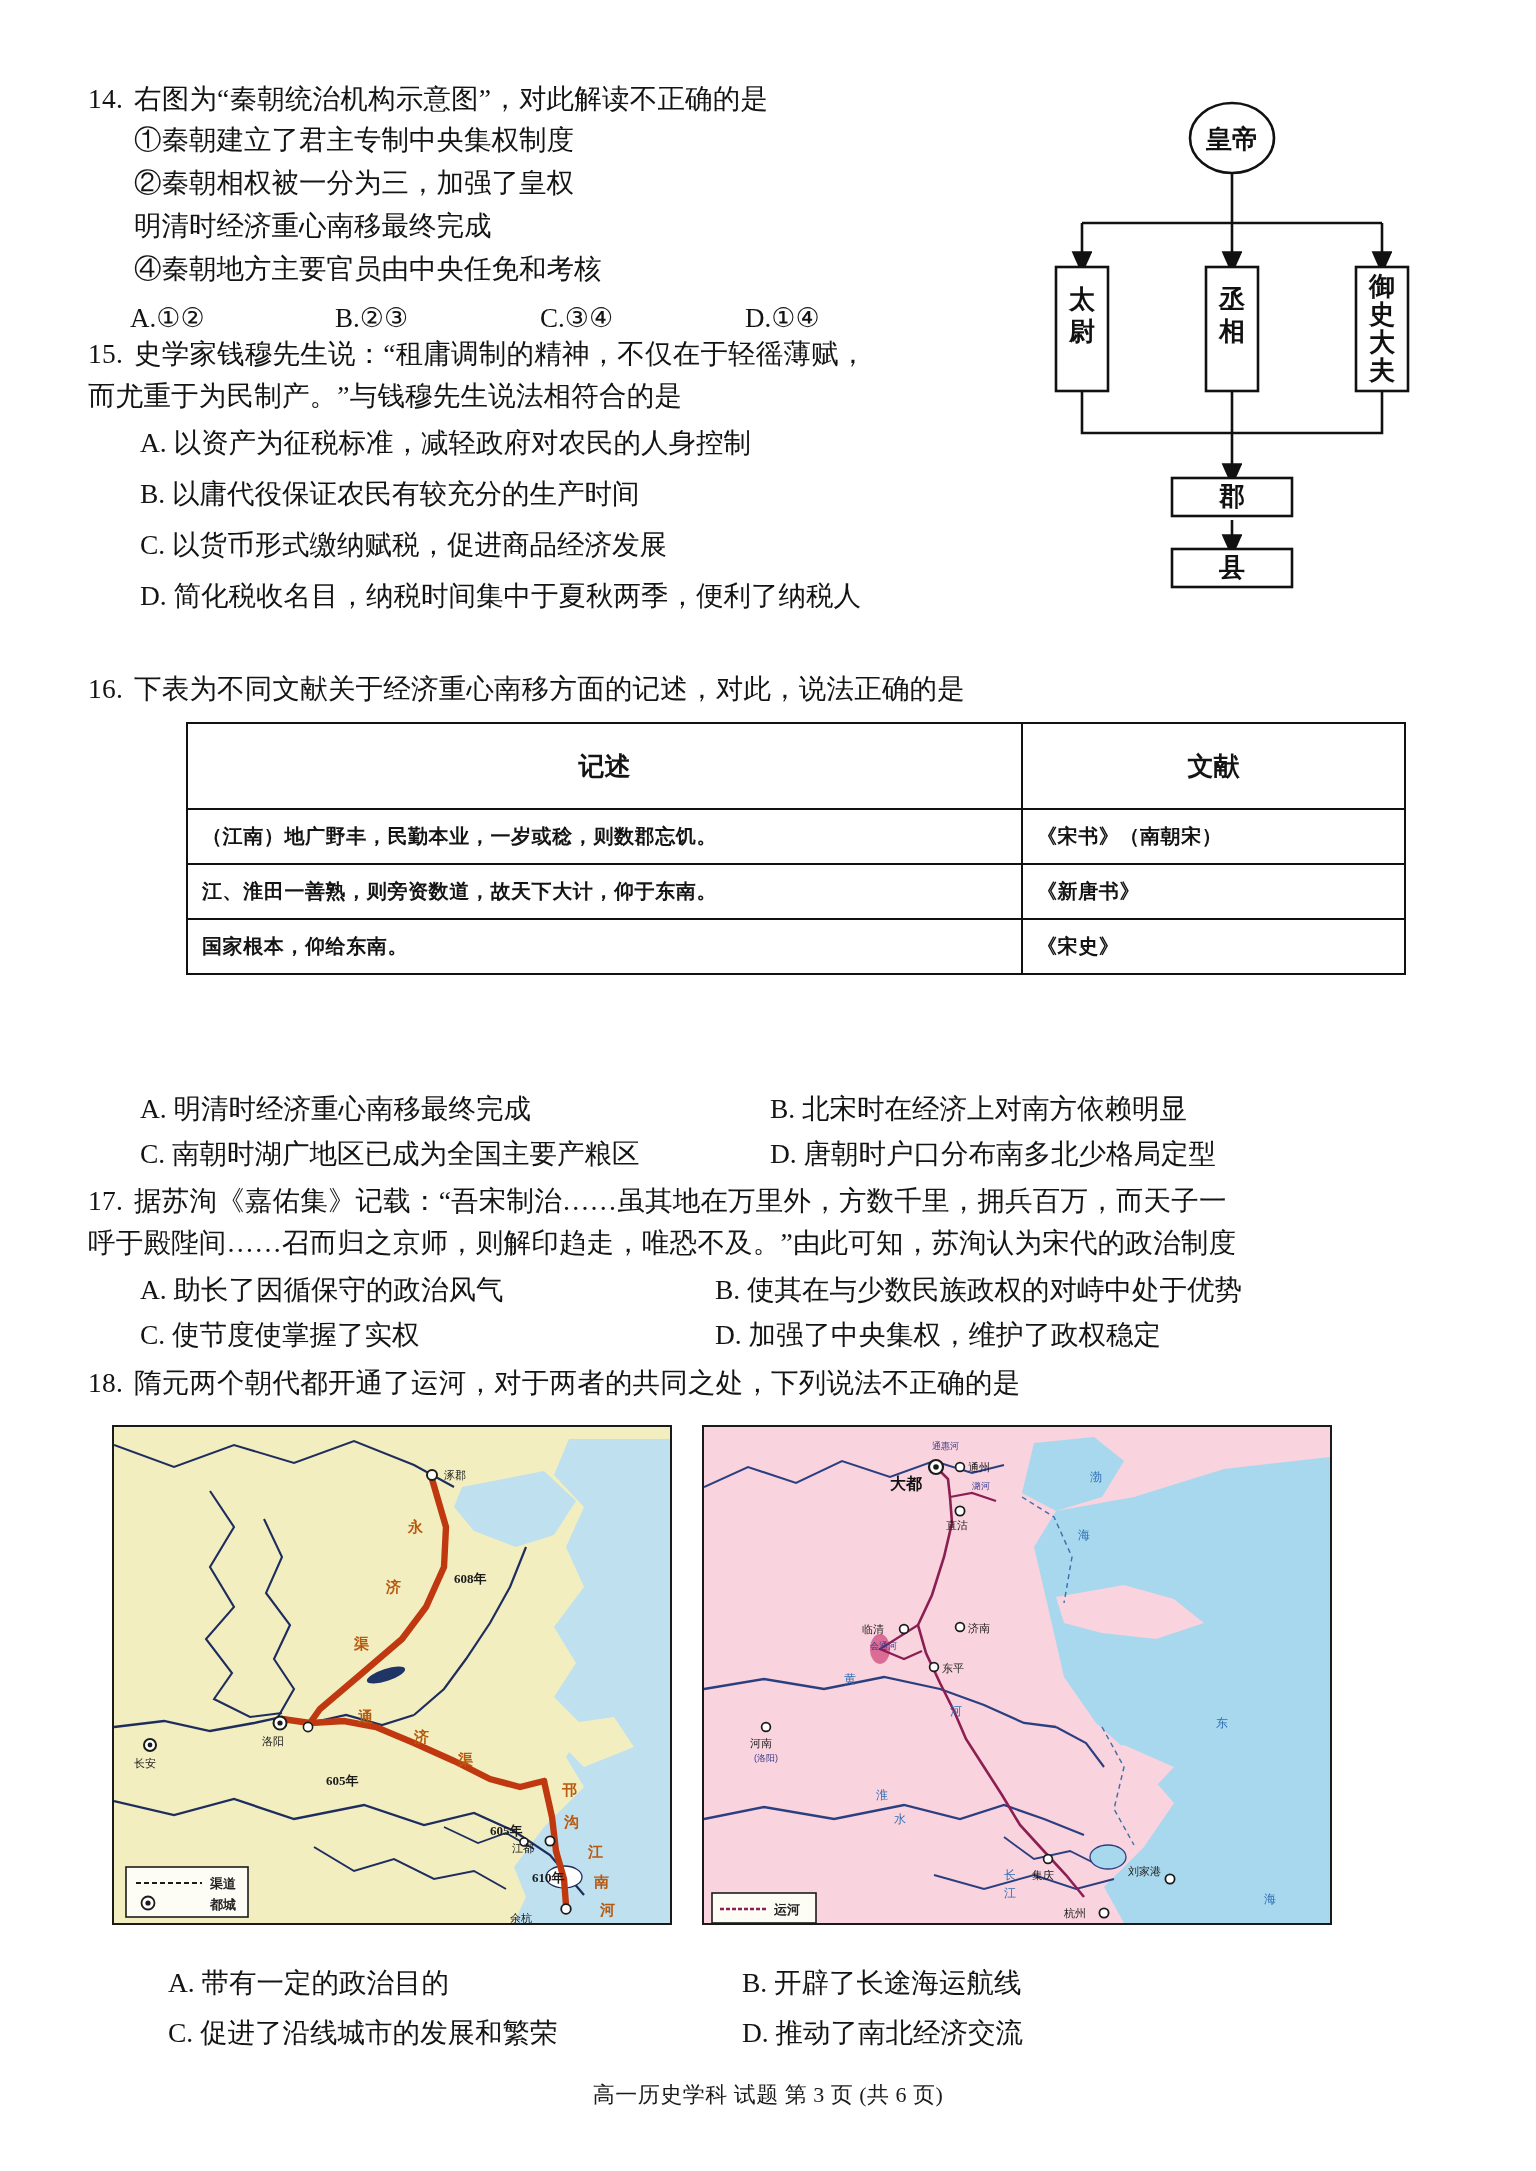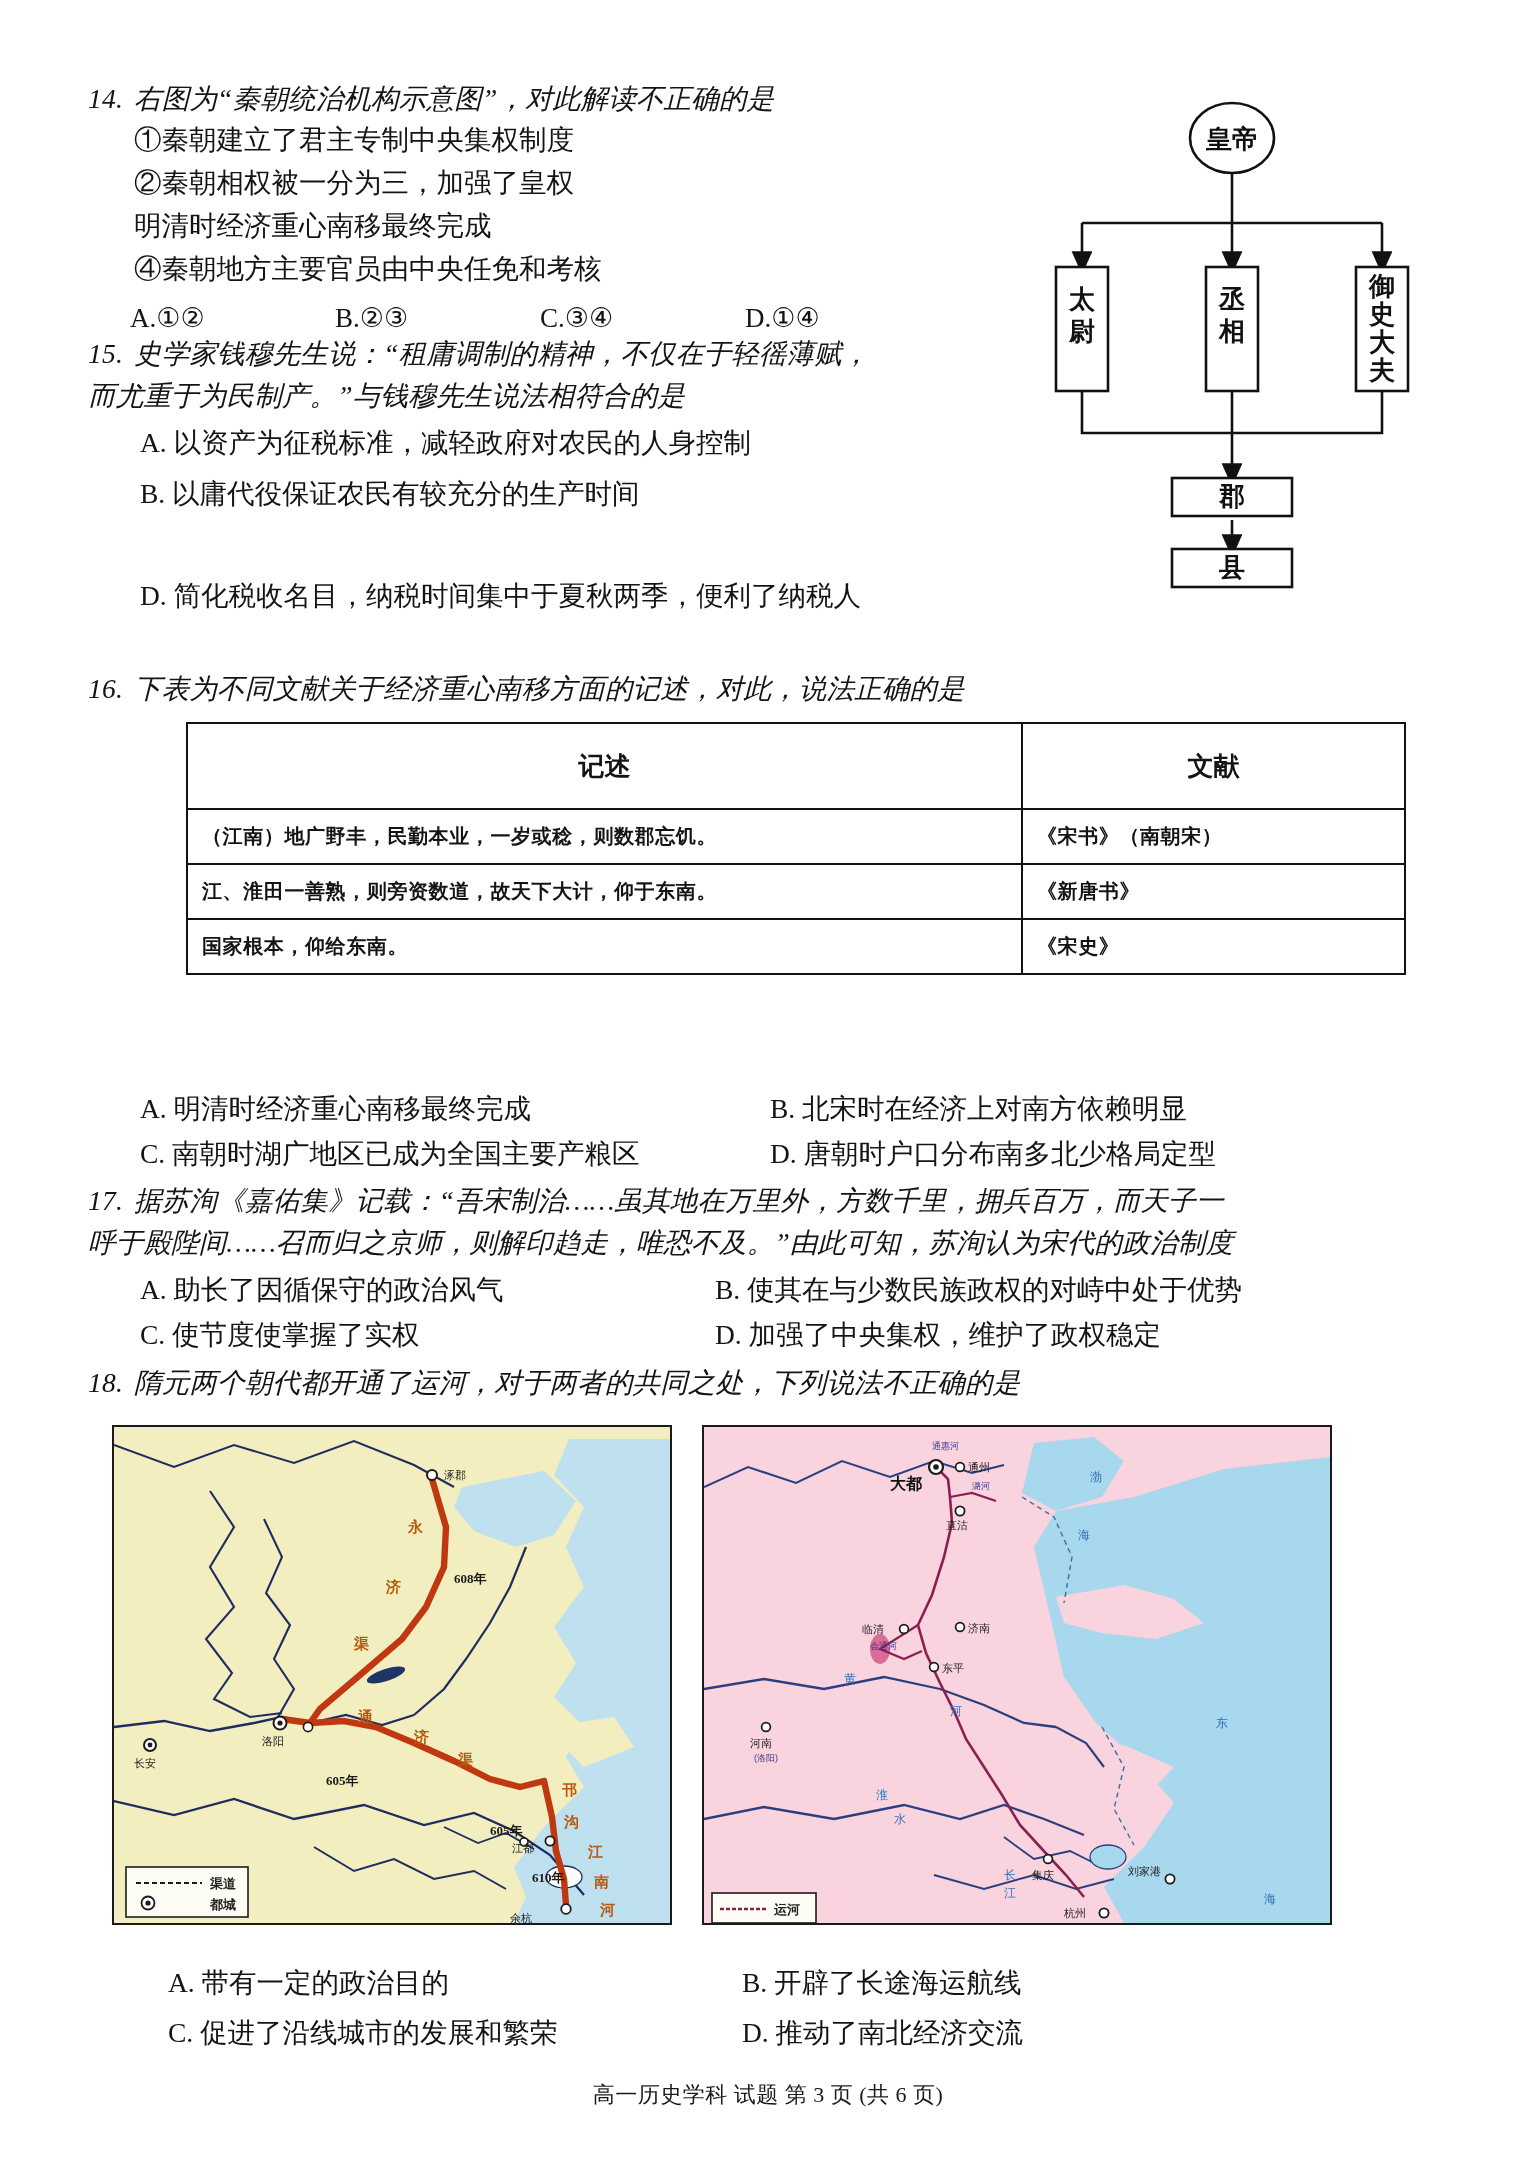--- a/index.html
+++ b/index.html
@@ -22,21 +22,20 @@
     padding: 0;
     box-sizing: border-box;
   }
 
   
   .q {
     position: absolute;
     font-size: 27.5px;
     line-height: 42px;
     letter-spacing: 0.2px;
-    font-style: italic;
   }
   .qnum {
     display: inline-block;
     width: 46px;
     font-family: "Liberation Serif", serif;
   }
   .sub {
     position: absolute;
     font-size: 27.5px;
     line-height: 42px;
@@ -230,20 +229,21 @@
     </svg>
   </div>
 
   <div class="q" style="left:88px; top:333px;">
     <span class="qnum">15.</span><span>史学家钱穆先生说：“租庸调制的精神，不仅在于轻徭薄赋，</span>
   </div>
   <div class="q" style="left:88px; top:375px;">而尤重于为民制产。”与钱穆先生说法相符合的是</div>
 
   <div class="sub" style="left:140px; top:422px;">A. 以资产为征税标准，减轻政府对农民的人身控制</div>
   <div class="sub" style="left:140px; top:473px;">B. 以庸代役保证农民有较充分的生产时间</div>
+  <div class="sub" style="left:140px; top:524px;">C. 以货币形式缴纳赋税，促进商品经济发展</div>
   <div class="sub" style="left:140px; top:575px;">D. 简化税收名目，纳税时间集中于夏秋两季，便利了纳税人</div>
 
   <div class="q" style="left:88px; top:668px;">
     <span class="qnum">16.</span><span>下表为不同文献关于经济重心南移方面的记述，对此，说法正确的是</span>
   </div>
 
   <table class="tbl">
     <thead>
       <tr>
         <th class="col-a">记述</th>

